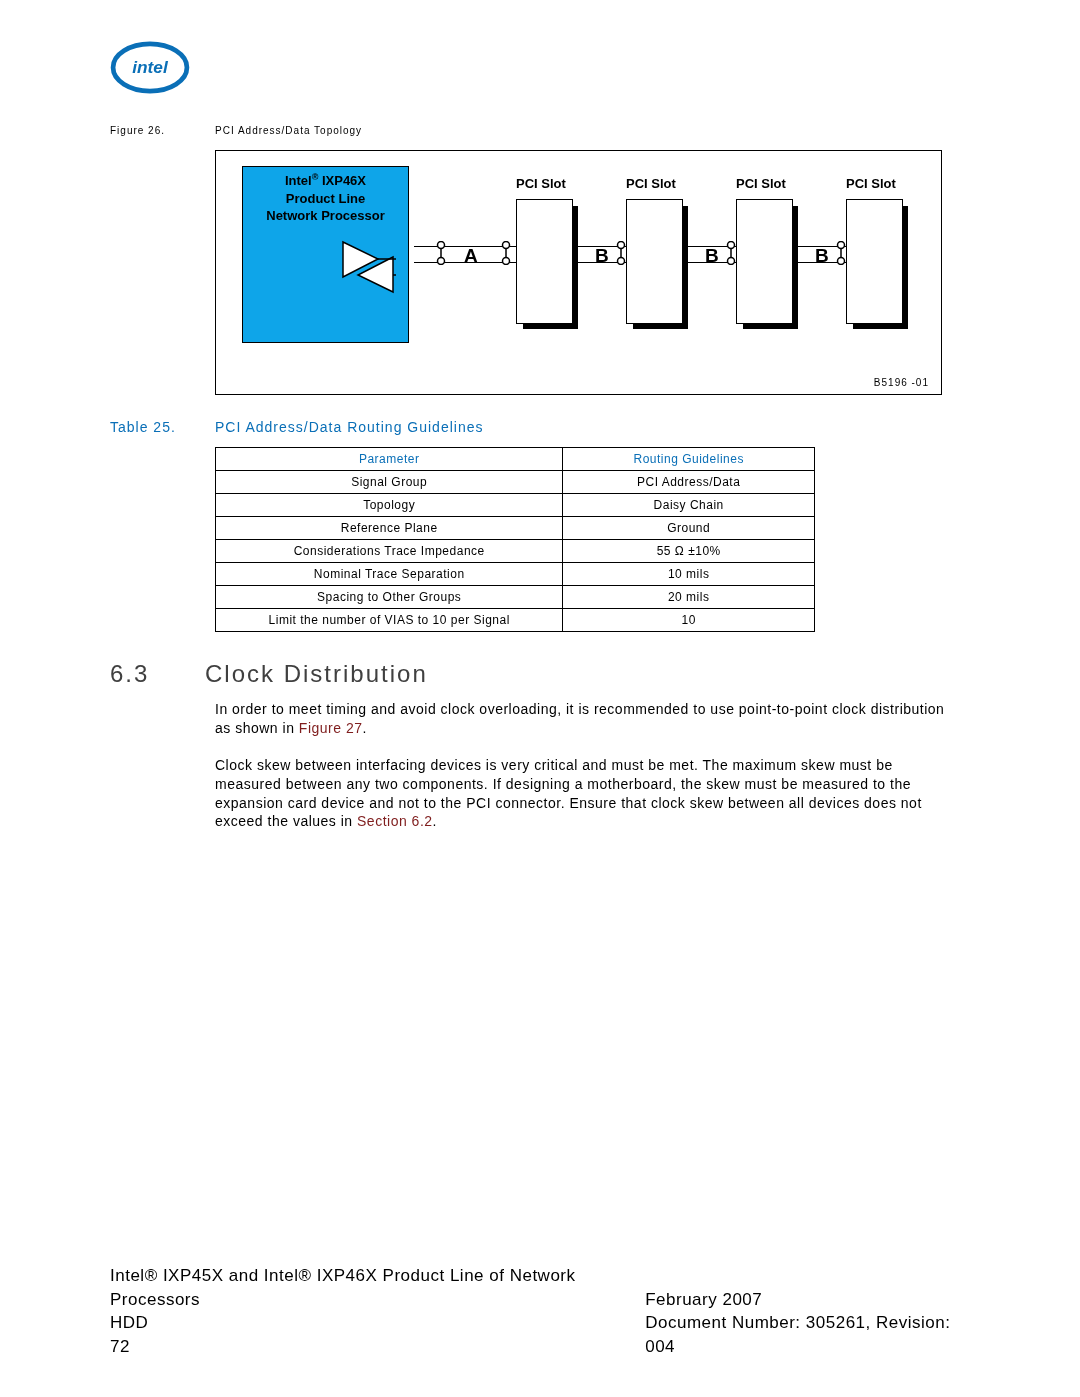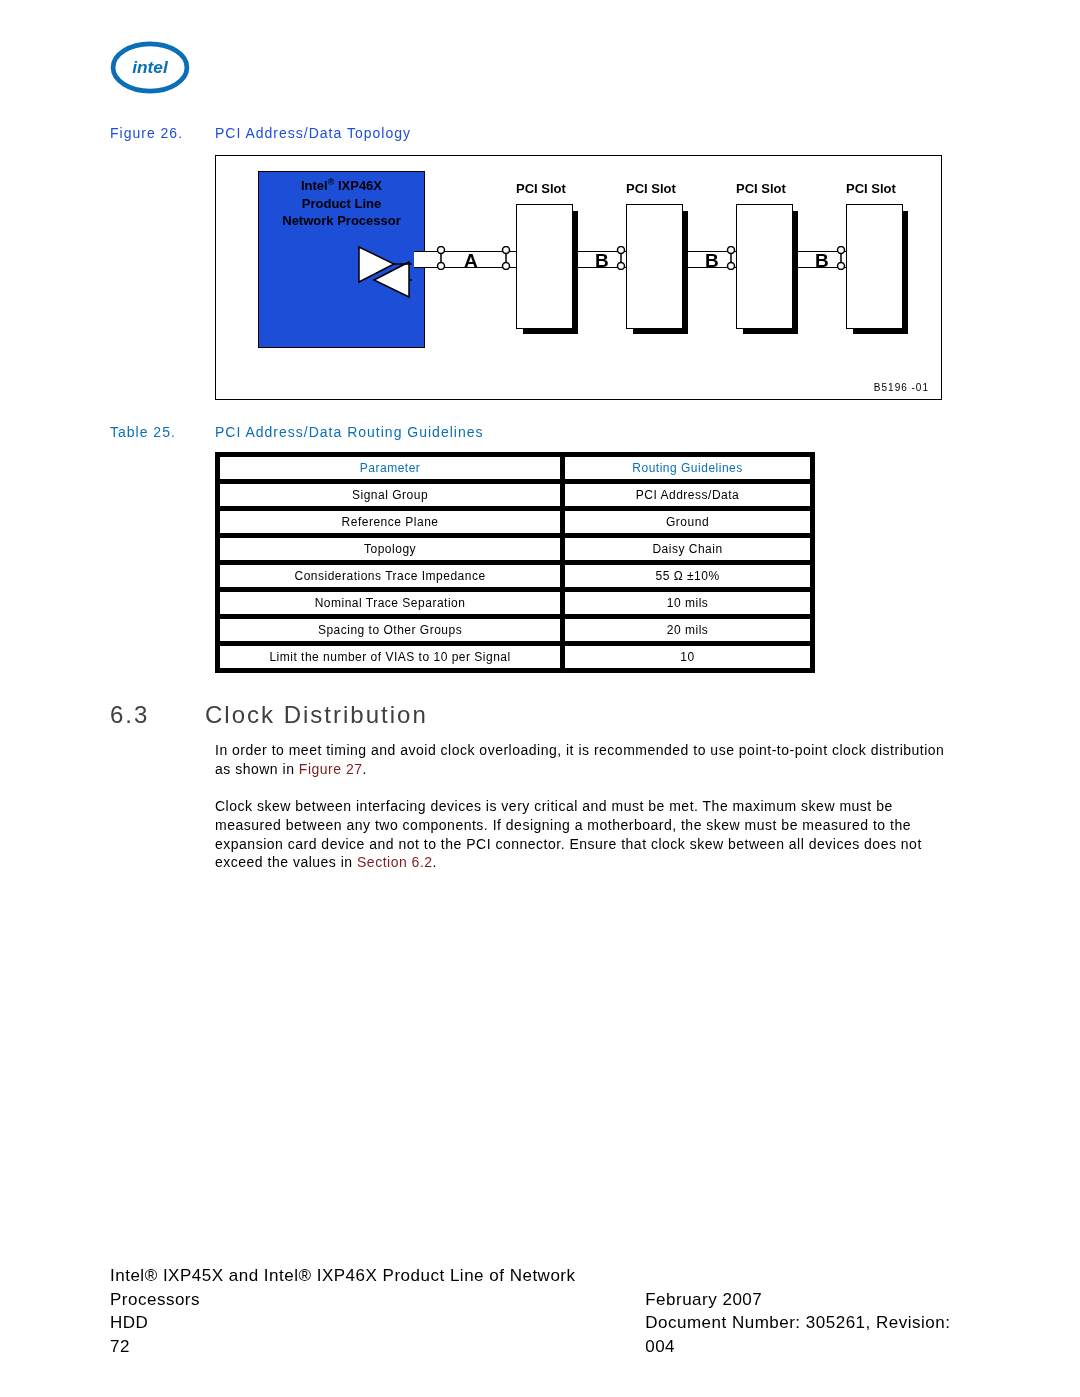--- a/index.html
+++ b/index.html
@@ -30,22 +30,22 @@
   }
   .header-text {
     flex: 1;
     text-align: right;
     font-style: italic;
     font-size: 12.5px;
     letter-spacing: 0.5px;
     line-height: 1.4;
   }
   .fig-caption {
-    color: #1d4ed8;
-    font-size: 14px;
+    color: #000000;
+    font-size: 10px;
     letter-spacing: 1px;
     margin: 18px 0 14px 0;
   }
   .fig-caption .figlabel {
     display: inline-block;
     width: 105px;
   }
   .table-caption {
     color: #0a6fb7;
     font-size: 14px;
@@ -64,26 +64,26 @@
     position: relative;
     background: #fff;
   }
   .figure-inner {
     position: relative;
     width: 100%;
     height: 100%;
   }
   .np-box {
     position: absolute;
-    left: 42px;
+    left: 26px;
     top: 15px;
     width: 165px;
     height: 175px;
     border: 1.5px solid #000;
-    background: #1d4ed8;
+    background: #0ea5e9;
   }
   .np-title {
     text-align: center;
     font-size: 13px;
     font-weight: bold;
     line-height: 1.35;
     padding-top: 4px;
   }
   .sup { font-size: 9px; vertical-align: super; }
   .np-tri {
@@ -142,21 +142,21 @@
     bottom: 6px;
     font-size: 10px;
     letter-spacing: 1px;
   }
   table.routing {
     border-collapse: collapse;
     margin-left: 105px;
     width: 600px;
   }
   table.routing th, table.routing td {
-    border: 5px solid #000000;
+    border: 1px solid #000000;
     font-size: 12px;
     padding: 4px 10px;
     text-align: center;
     letter-spacing: 0.5px;
   }
   table.routing th {
     font-weight: normal;
     color: #0a6fb7;
   }
   .section-num {
@@ -297,26 +297,26 @@
         <th style="width:58%">Parameter</th>
         <th>Routing Guidelines</th>
       </tr>
     </thead>
     <tbody>
       <tr>
           <td>Signal Group</td>
           <td>PCI Address/Data</td>
         </tr>
       <tr>
+          <td>Topology</td>
+          <td>Daisy Chain</td>
+        </tr>
+      <tr>
           <td>Reference Plane</td>
           <td>Ground</td>
-        </tr>
-      <tr>
-          <td>Topology</td>
-          <td>Daisy Chain</td>
         </tr>
       <tr>
           <td>Considerations Trace Impedance</td>
           <td>55 Ω ±10%</td>
         </tr>
       <tr>
           <td>Nominal Trace Separation</td>
           <td>10 mils</td>
         </tr>
       <tr>

